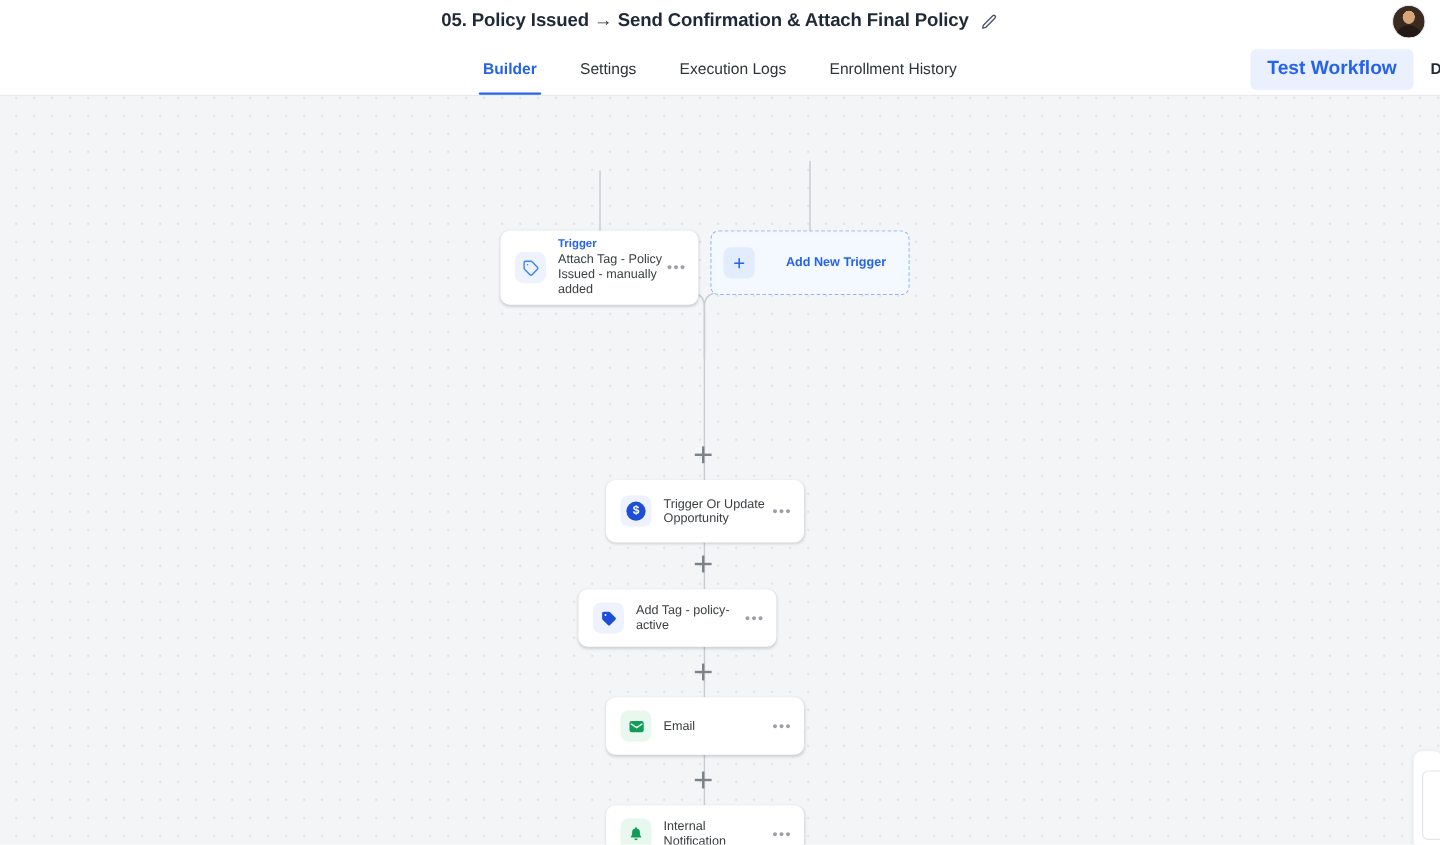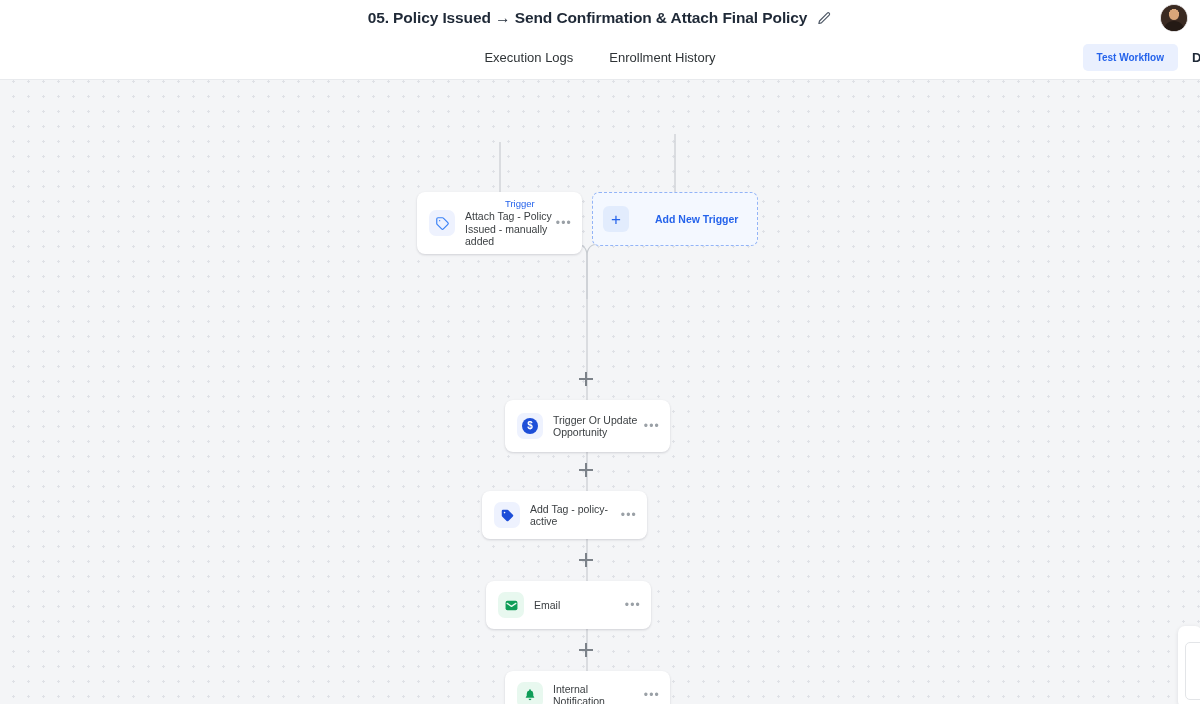--- a/index.html
+++ b/index.html
@@ -110,21 +110,21 @@
     right: 0; top: 0;
     height: 100%;
     display: flex;
     align-items: center;
     gap: 14px;
     padding-right: 0;
   }
   .test-workflow-btn {
     background: #eaf0fe;
     color: #2563eb;
-    font-size: 10px;
+    font-size: 16px;
     font-weight: bold;
     border: none;
     border-radius: 5px;
     padding: 8px 14px;
     cursor: pointer;
     font-family: inherit;
     white-space: nowrap;
   }
   .cut-text {
     font-size: 13px;
@@ -167,24 +167,23 @@
     justify-content: center;
   }
   .node-body {
     margin-left: 10px;
     flex: 1 1 auto;
     min-width: 0;
     padding-right: 4px;
   }
   .node-kicker {
     font-size: 9.5px;
-    font-weight: normal;
+    font-weight: bold;
     color: #2563eb;
     line-height: 12px;
-    margin-left: 40px;
   }
   .node-label {
     font-size: 10.5px;
     color: #3c4043;
     line-height: 12.5px;
   }
   .node-menu {
     flex: 0 0 auto;
     margin-right: 10px;
     color: #9aa0a6;
@@ -218,21 +217,21 @@
   .add-trigger-label {
     margin-left: 26px;
     font-size: 10.5px;
     font-weight: bold;
     color: #2563eb;
   }
 
   
   #node-opportunity { left: 505px; top: 320px; width: 165px; height: 52px; }
   #node-tag        { left: 482px; top: 411px; width: 165px; height: 48px; }
-  #node-email      { left: 486px; top: 501px; width: 165px; height: 48px; }
+  #node-email      { left: 505px; top: 501px; width: 165px; height: 48px; }
   #node-notify     { left: 505px; top: 591px; width: 165px; height: 48px; }
 
   .ico-money { background: #eef2fe; }
   .ico-money .coin {
     width: 16px; height: 16px; border-radius: 50%;
     background: #1d4ed8;
     color: #fff; font-size: 10px; font-weight: bold;
     display: flex; align-items: center; justify-content: center;
     line-height: 1;
   }
@@ -296,20 +295,26 @@
   </div>
   <div class="avatar">
     <div class="av-bg"></div>
     <div class="av-body"></div>
     <div class="av-head"></div>
   </div>
 </div>
 
 <div class="navbar">
   <div class="tabs">
+    <div class="tab active">
+      <span>Builder</span>
+    </div>
+    <div class="tab">
+      <span>Settings</span>
+    </div>
     <div class="tab">
       <span>Execution Logs</span>
     </div>
     <div class="tab">
       <span>Enrollment History</span>
     </div>
   </div>
   <div class="nav-right">
     <button class="test-workflow-btn">Test Workflow</button>
     <div class="cut-text">D</div>

